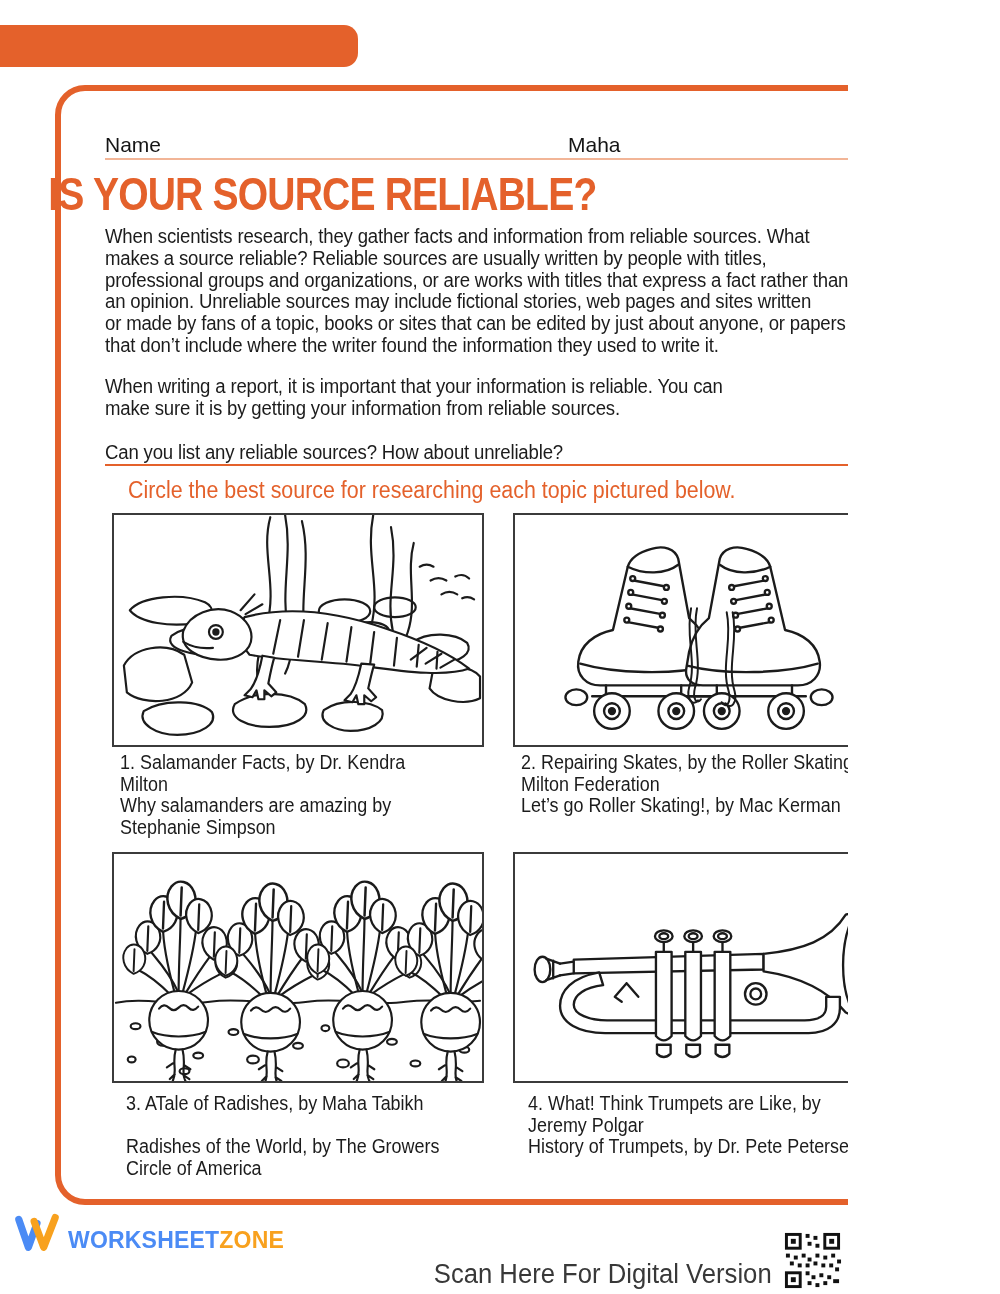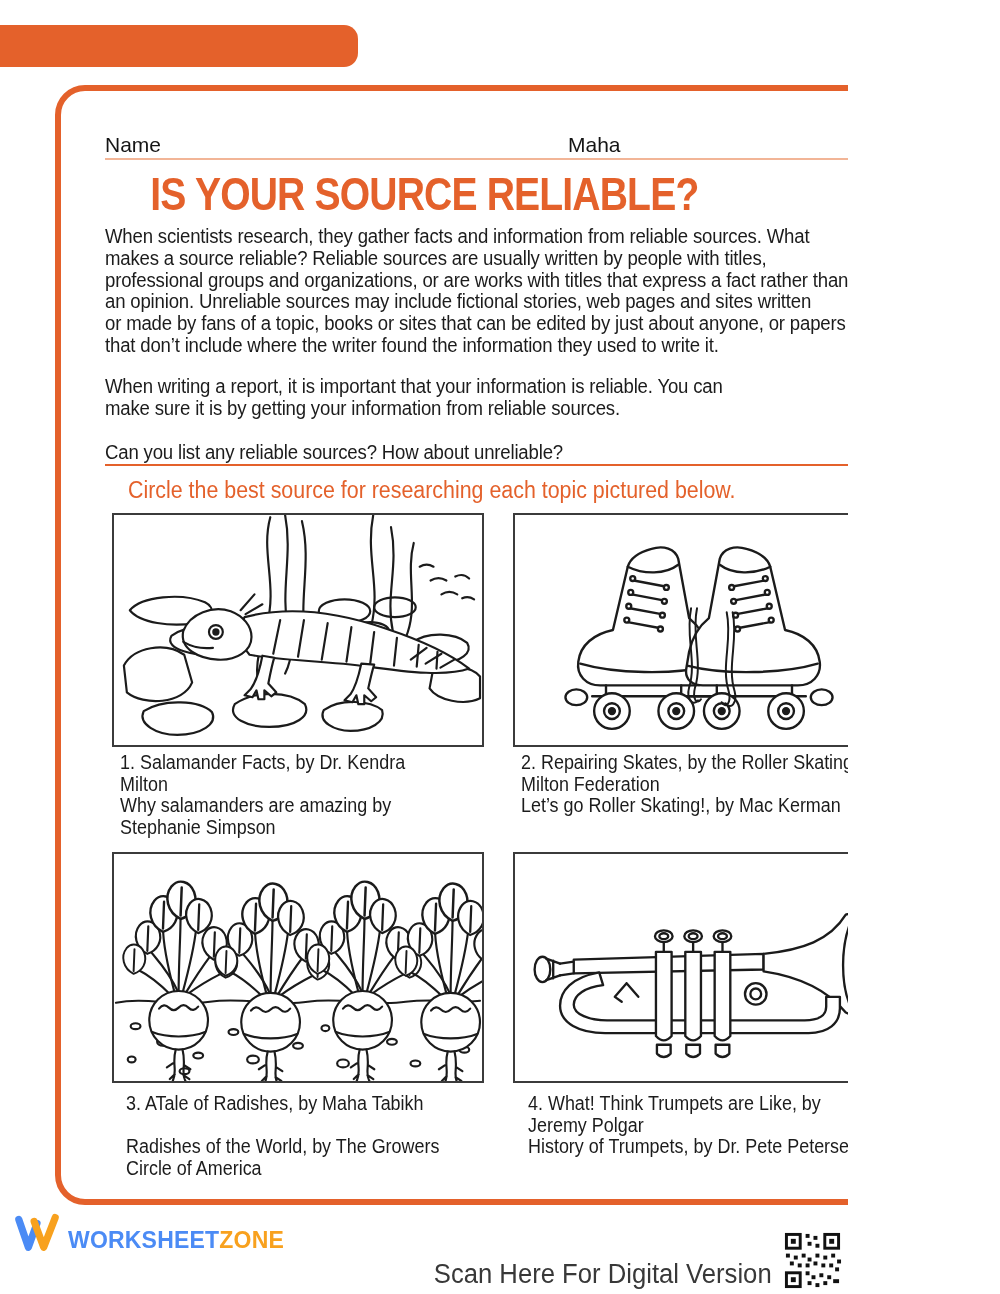--- a/index.html
+++ b/index.html
@@ -11,21 +11,21 @@
 
   .sheet{position:absolute;left:55px;top:85px;width:893px;height:1120px;
          border:6px solid var(--accent);border-radius:30px;box-sizing:border-box;background:#fff;}
 
   .hdr-label{position:absolute;font-size:21px;color:#151515;}
   .hdr-name{left:105px;top:133px;}
   .hdr-date{left:568px;top:133px;}
   .field-line{position:absolute;left:105px;top:158px;width:838px;height:2px;
               background:var(--underline);}
 
-  .title{position:absolute;left:0;top:167px;width:100%;text-align:center;
+  .title{position:absolute;left:0;top:167px;width:100%;
          color:var(--accent);font-size:46px;font-weight:700;white-space:nowrap;}
   .title .cond{display:inline-block;transform:scaleX(.85);transform-origin:50% 50%;letter-spacing:-1px;}
 
   .para{position:absolute;left:105px;width:910px;white-space:pre-line;
         font-size:20px;line-height:21.8px;color:#1c1c1c;letter-spacing:-.2px;
         transform:scaleX(.93);transform-origin:0 0;}
   .p-intro{top:226px;}
   .p-report{top:376px;}
   .p-question{top:442px;}
 

